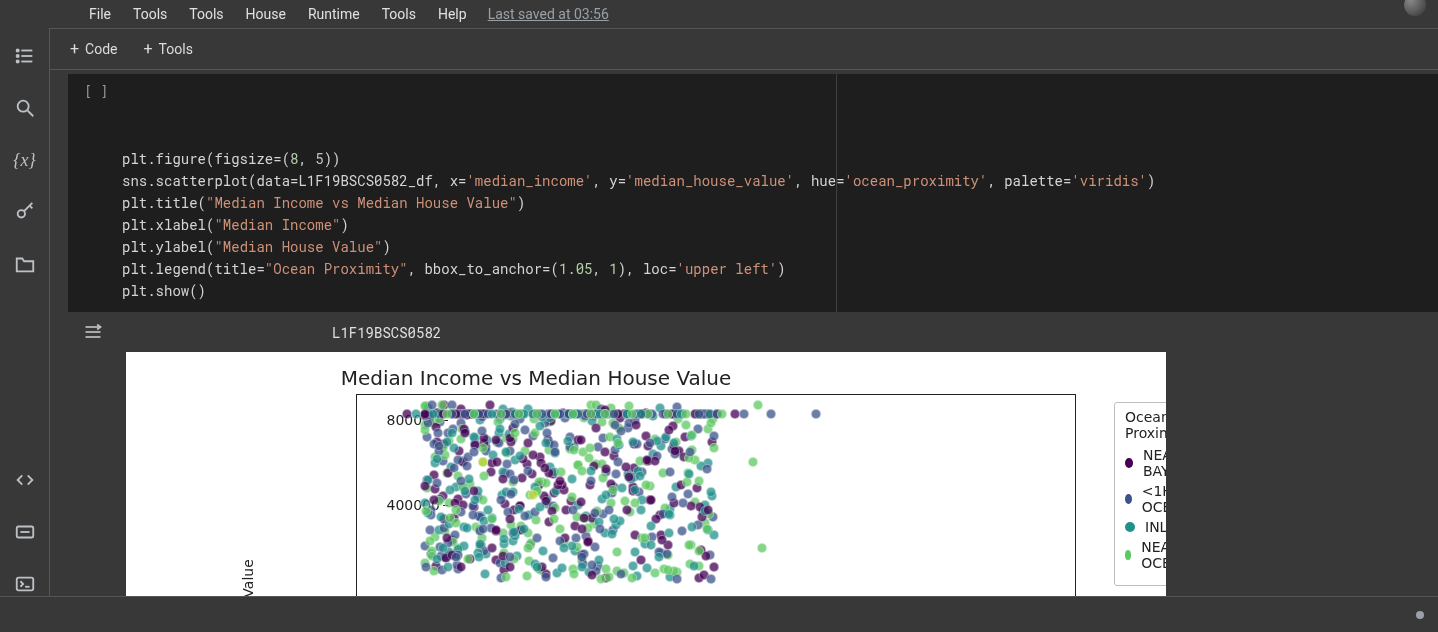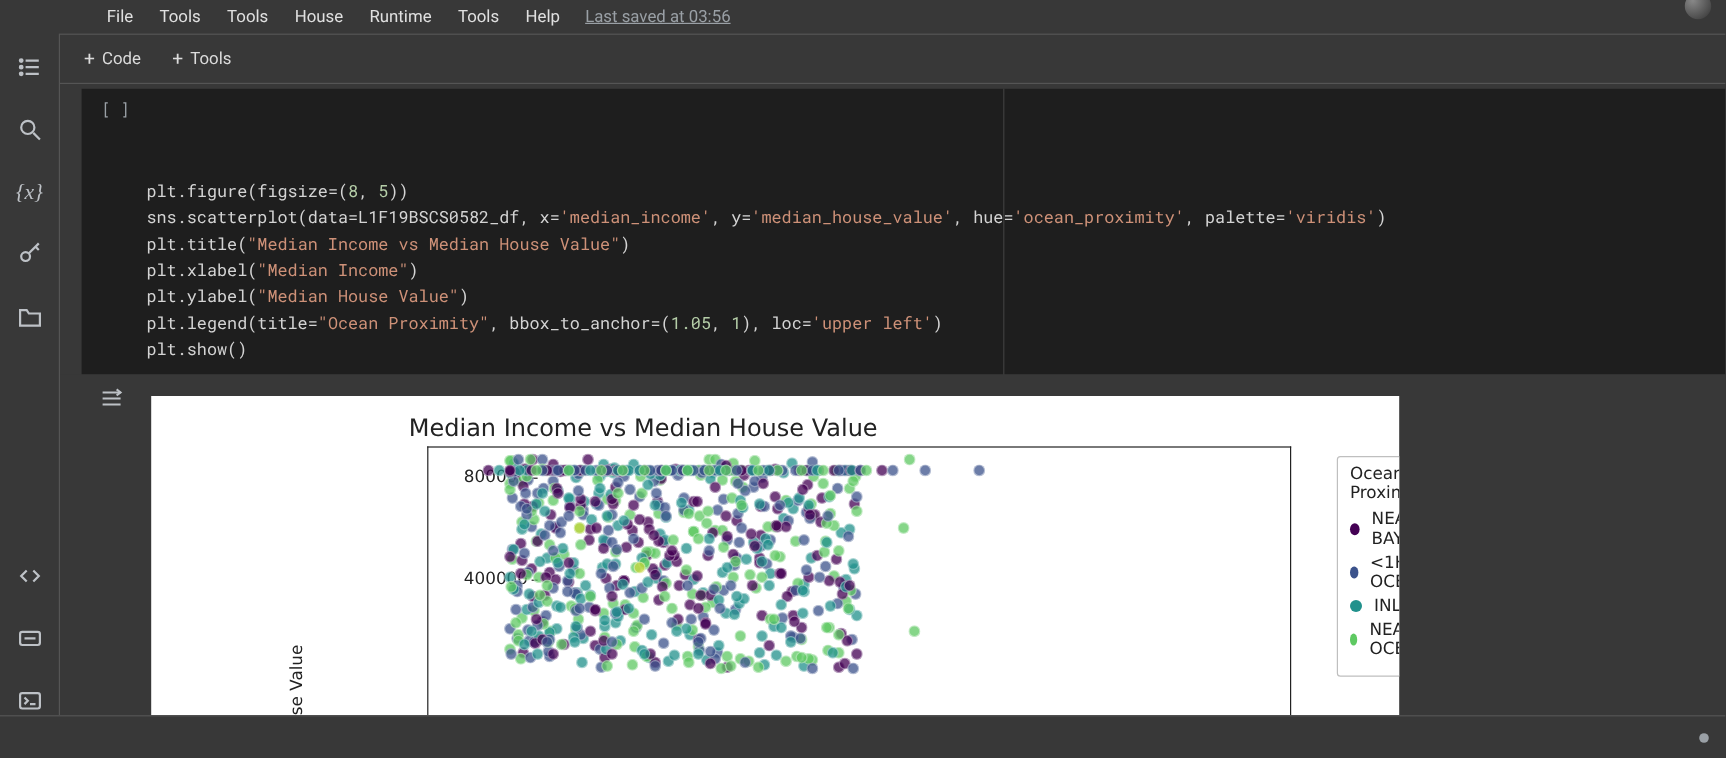--- a/index.html
+++ b/index.html
@@ -367,20 +367,21 @@
         <svg viewBox="0 0 24 24" stroke-width="2">
             <line x1="3" y1="6" x2="21" y2="6"></line>
             <line x1="3" y1="12" x2="21" y2="12"></line>
             <line x1="3" y1="18" x2="21" y2="18"></line>
             <polyline points="17 3 21 6 17 9" fill="none"></polyline>
           </svg>
       </span>
     </div>
     <div class="out-body">
       <div class="out-text">
+        <div>L1F19BSCS0582</div>
       </div>
 
       <div class="figure">
         <div class="figure-title">Median Income vs Median House Value</div>
 
         <div class="ytick" style="top:68px">800000</div>
         <div class="ytick" style="top:153px">400000</div>
 
         <div class="ylabel">House Value</div>
 

